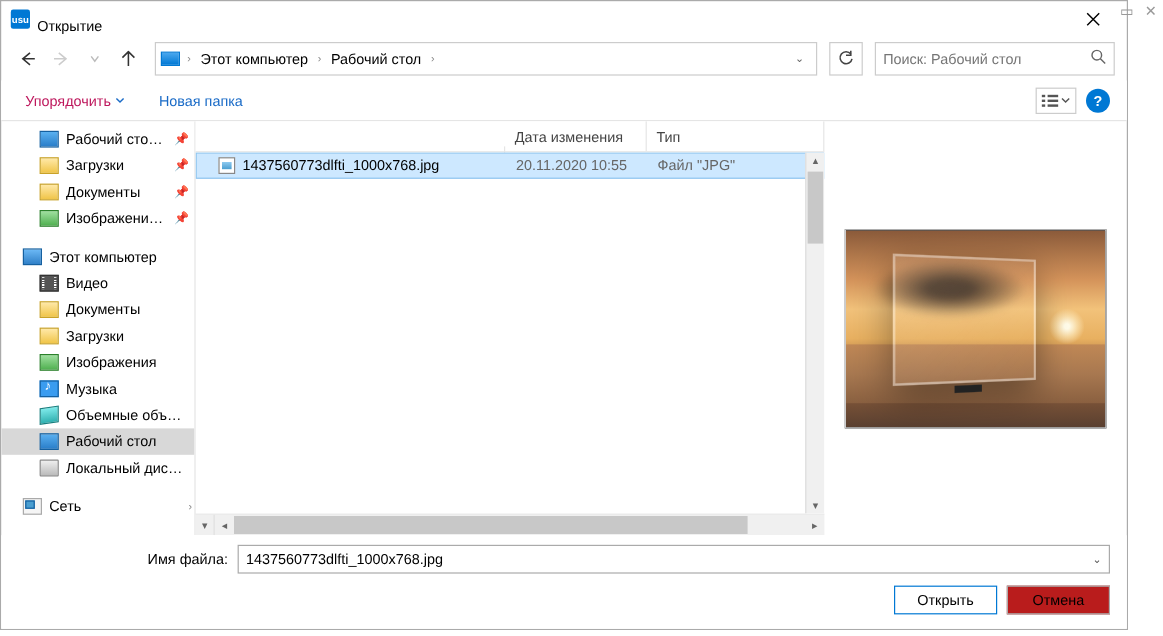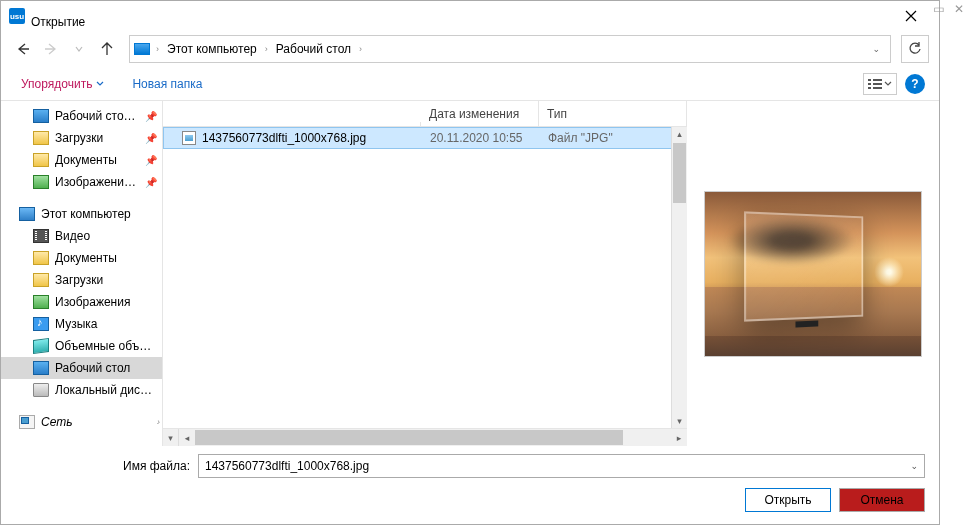--- a/index.html
+++ b/index.html
@@ -135,20 +135,27 @@
       <span class="crumb">Рабочий стол</span>
       <span class="sep">›</span>
       <span class="dd">⌄</span>
     </div>
     <div class="refresh-btn">
         <svg width="14" height="14" viewBox="0 0 14 14">
           <path d="M11 3 A5 5 0 1 0 12 7" stroke="#444" stroke-width="1.3" fill="none"></path>
           <path d="M11 0 L11 4 L7 4" stroke="#444" stroke-width="1.3" fill="none"></path>
         </svg>
       </div>
+    <div class="search-box">
+      <input placeholder="Поиск: Рабочий стол" style="">
+      <span class="sicon"><svg width="13" height="13" viewBox="0 0 13 13">
+            <circle cx="5" cy="5" r="4" stroke="#666" stroke-width="1.2" fill="none"></circle>
+            <path d="M8 8 L12 12" stroke="#666" stroke-width="1.2"></path>
+          </svg></span>
+    </div>
   </div>
 
   <div class="toolbar">
     <div class="org-btn">
       <span>Упорядочить</span>
       <svg width="8" height="8" viewBox="0 0 8 8">
           <path d="M1 2 L4 5 L7 2" stroke="#1a6bc7" stroke-width="1.2" fill="none"></path>
         </svg>
     </div>
     <div class="newf-btn">Новая папка</div>
@@ -225,21 +232,21 @@
         </div>
         <div class="tree-item sub selected">
           <div class="ticon desktop"></div>
           <span>Рабочий стол</span>
         </div>
         <div class="tree-item sub">
           <div class="ticon disk"></div>
           <span>Локальный дис…</span>
         </div>
         <div style="height: 10px;"></div>
-        <div class="tree-item" style="position: relative; font-style: italic;">
+        <div class="tree-item" style="position: relative;">
           <div class="ticon net"></div>
           <span>Сеть</span>
           <span class="exp">›</span>
         </div>
       </div>
 
     <div class="file-area">
       <div class="columns">
         <div class="col name">Имя</div>
         <div class="col date">Дата изменения</div>

